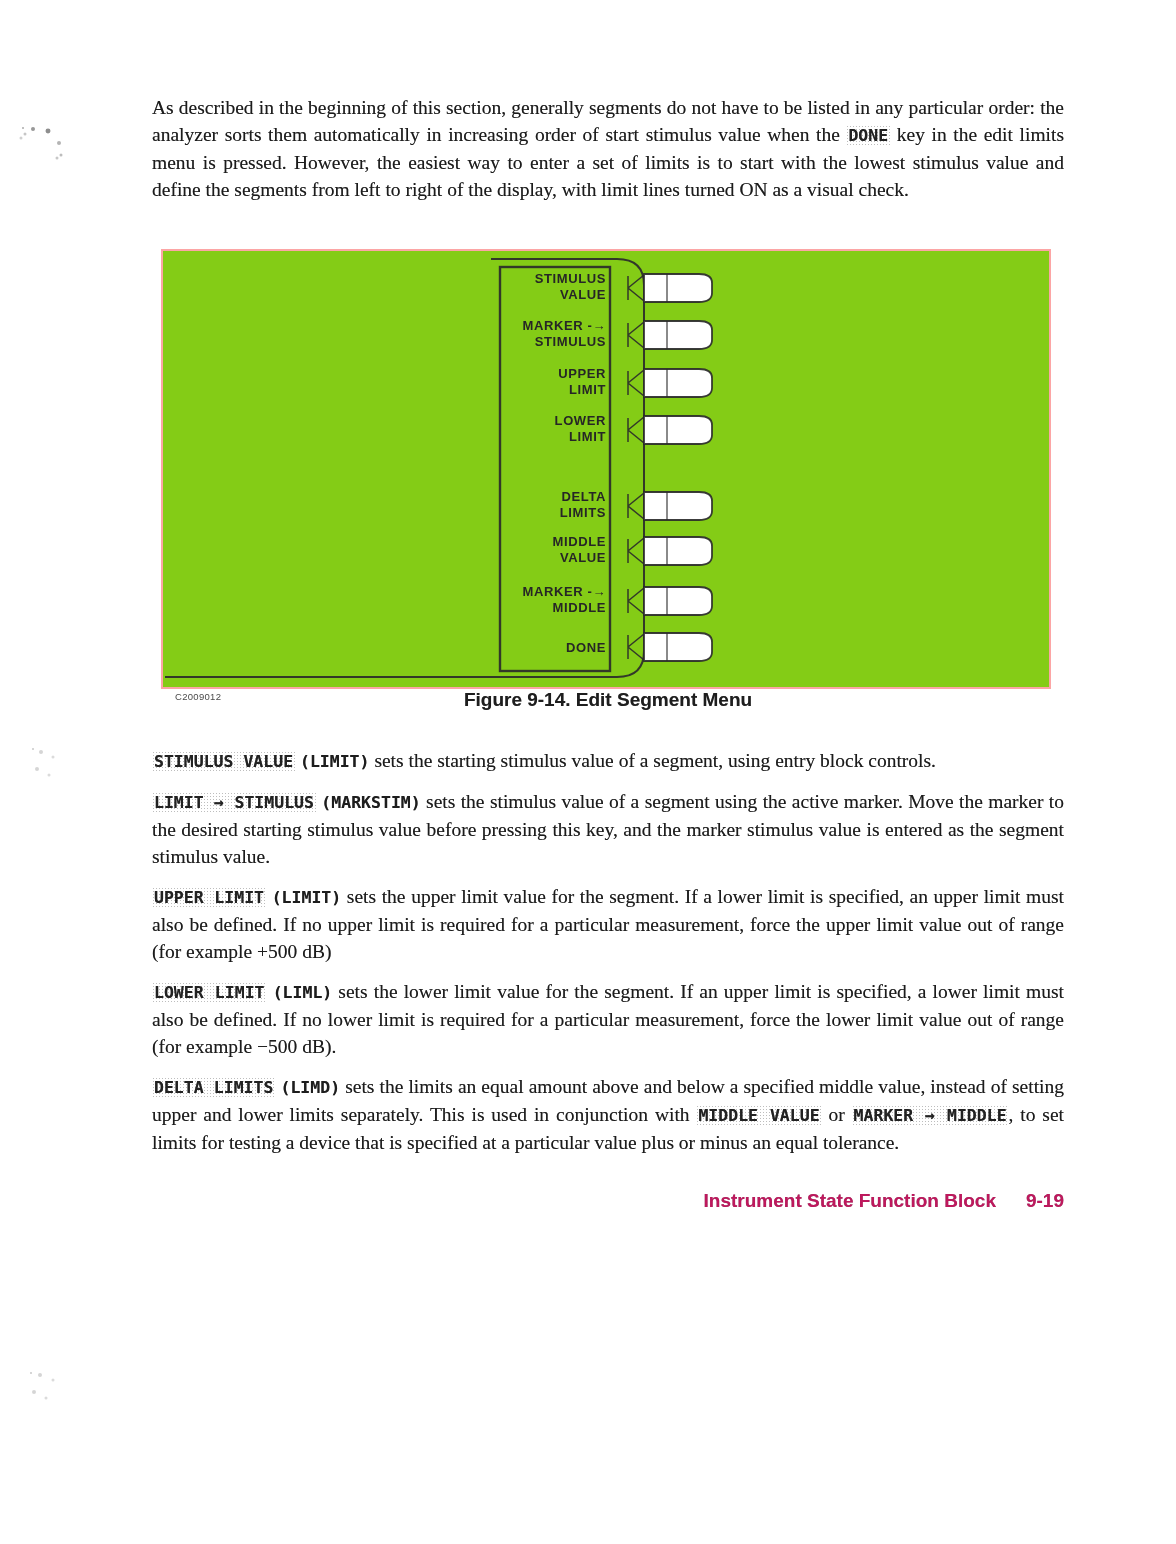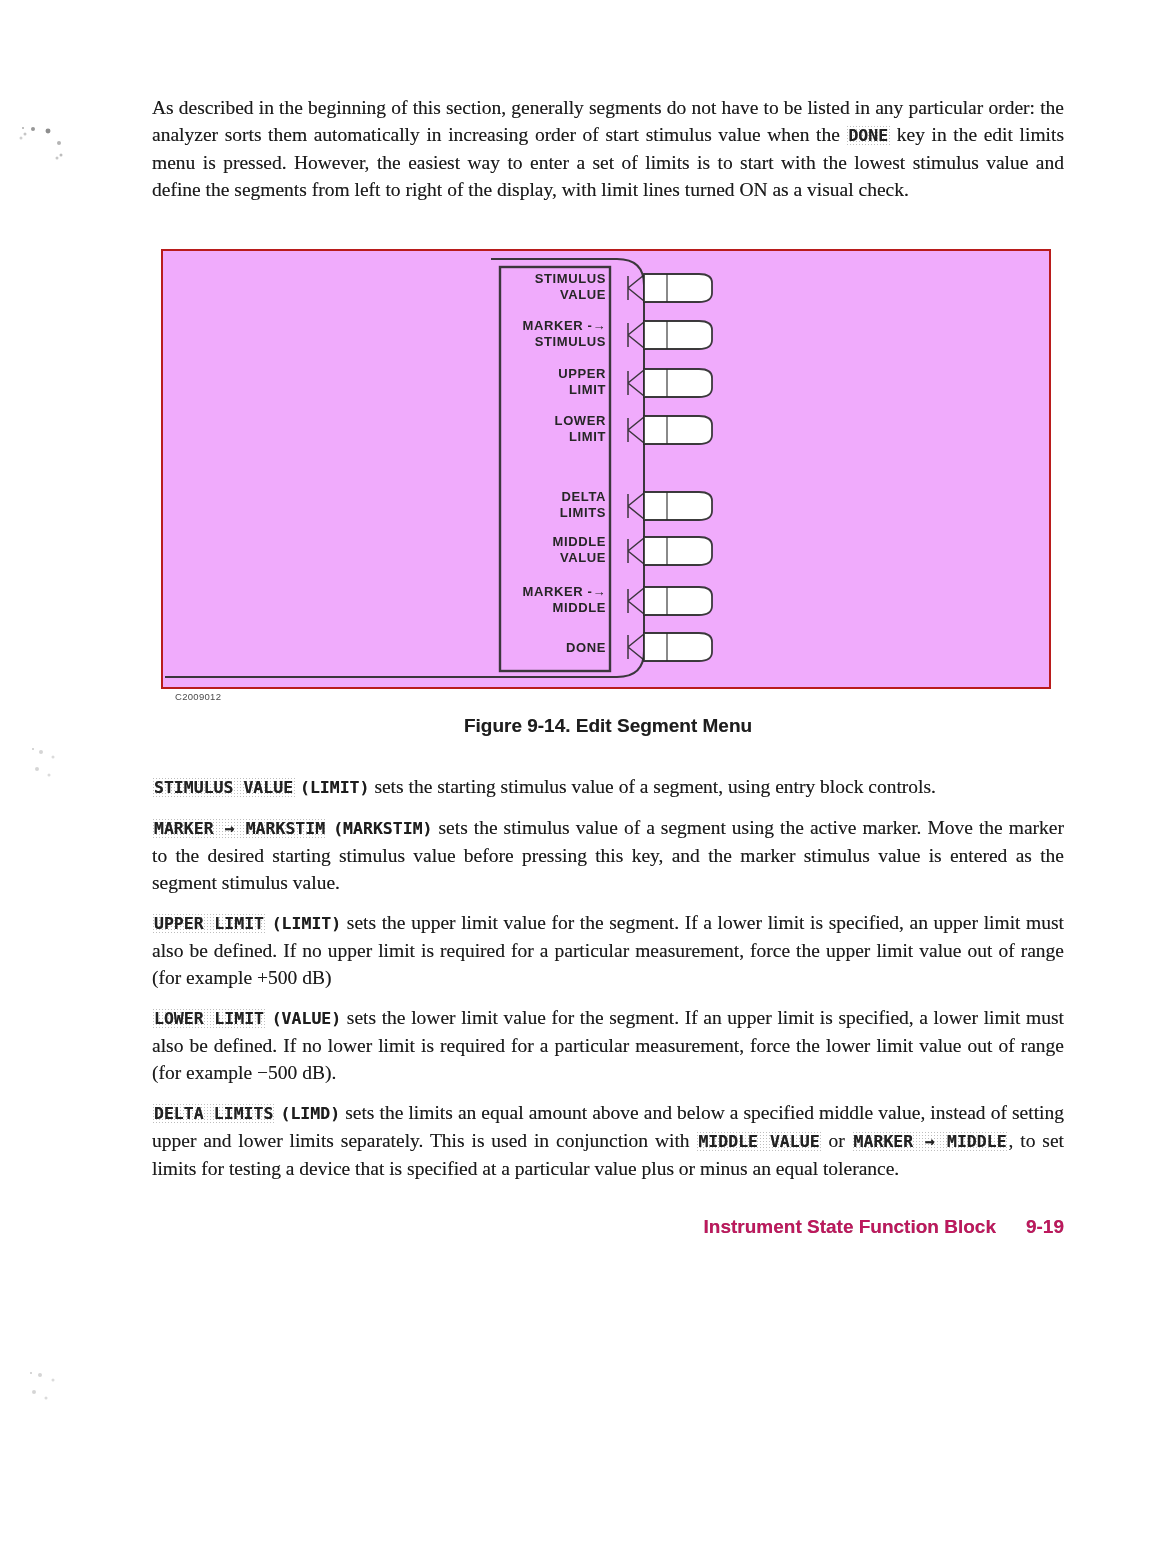--- a/index.html
+++ b/index.html
@@ -40,34 +40,33 @@
     color:#1d1d1d;
     white-space:nowrap;
   }
   .figure-wrap{
     margin:46px 0 36px 0;
     position:relative;
   }
   .fig-frame{
     position:relative;
     width:886px;height:436px;
-    border:2px solid #b91c1c;
+    border:2px solid #fca5a5;
     margin-left:9px;
-    background:#f0abfc;
+    background:#84cc16;
   }
   .fig-code{
     position:absolute;
     left:12px;top:440px;
     font-family:Liberation Sans, sans-serif;
     font-size:9.5px;
     color:#4a4a4a;
     letter-spacing:.3px;
   }
   .fig-caption{
-    margin-top:26px;
     text-align:center;
     font-family:"Liberation Sans", sans-serif;
     font-weight:700;
     font-size:19px;
     color:#1e1e1e;
     text-shadow:0 0 .5px rgba(40,40,40,.5);
   }
   .fig-label{
     font-family:"Liberation Sans","DejaVu Sans",sans-serif;
     font-weight:700;
@@ -177,22 +176,22 @@
         </g>
         <text class="fig-label" x="443" y="401" text-anchor="end">DONE</text>
 
       </svg>
       <div class="fig-code">C2009012</div>
     </div>
     <div class="fig-caption">Figure 9-14. Edit Segment Menu</div>
   </div>
 
   <p class="bodytext"><span class="softkey">STIMULUS VALUE</span> <span class="mono">(LIMIT)</span> sets the starting stimulus value of a segment, using entry block controls.</p>
-  <p class="bodytext"><span class="softkey">MARKER → MARKSTIM</span> <span class="mono">(MARKSTIM)</span> sets the stimulus value of a segment using the active marker. Move the marker to the desired starting stimulus value before pressing this key, and the marker stimulus value is entered as the segment stimulus value.</p>
+  <p class="bodytext"><span class="softkey">LIMIT → STIMULUS</span> <span class="mono">(MARKSTIM)</span> sets the stimulus value of a segment using the active marker. Move the marker to the desired starting stimulus value before pressing this key, and the marker stimulus value is entered as the segment stimulus value.</p>
   <p class="bodytext"><span class="softkey">UPPER LIMIT</span> <span class="mono">(LIMIT)</span> sets the upper limit value for the segment. If a lower limit is specified, an upper limit must also be defined. If no upper limit is required for a particular measurement, force the upper limit value out of range (for example +500 dB)</p>
-  <p class="bodytext"><span class="softkey">LOWER LIMIT</span> <span class="mono">(VALUE)</span> sets the lower limit value for the segment. If an upper limit is specified, a lower limit must also be defined. If no lower limit is required for a particular measurement, force the lower limit value out of range (for example −500 dB).</p>
+  <p class="bodytext"><span class="softkey">LOWER LIMIT</span> <span class="mono">(LIML)</span> sets the lower limit value for the segment. If an upper limit is specified, a lower limit must also be defined. If no lower limit is required for a particular measurement, force the lower limit value out of range (for example −500 dB).</p>
   <p class="bodytext"><span class="softkey">DELTA LIMITS</span> <span class="mono">(LIMD)</span> sets the limits an equal amount above and below a specified middle value, instead of setting upper and lower limits separately. This is used in conjunction with <span class="softkey">MIDDLE VALUE</span> or <span class="softkey">MARKER → MIDDLE</span>, to set limits for testing a device that is specified at a particular value plus or minus an equal tolerance.</p>
 
   <div class="footer">
     <span>Instrument State Function Block</span><span class="pageno">9-19</span>
   </div>
 
 </div>
 
 </body></html>

